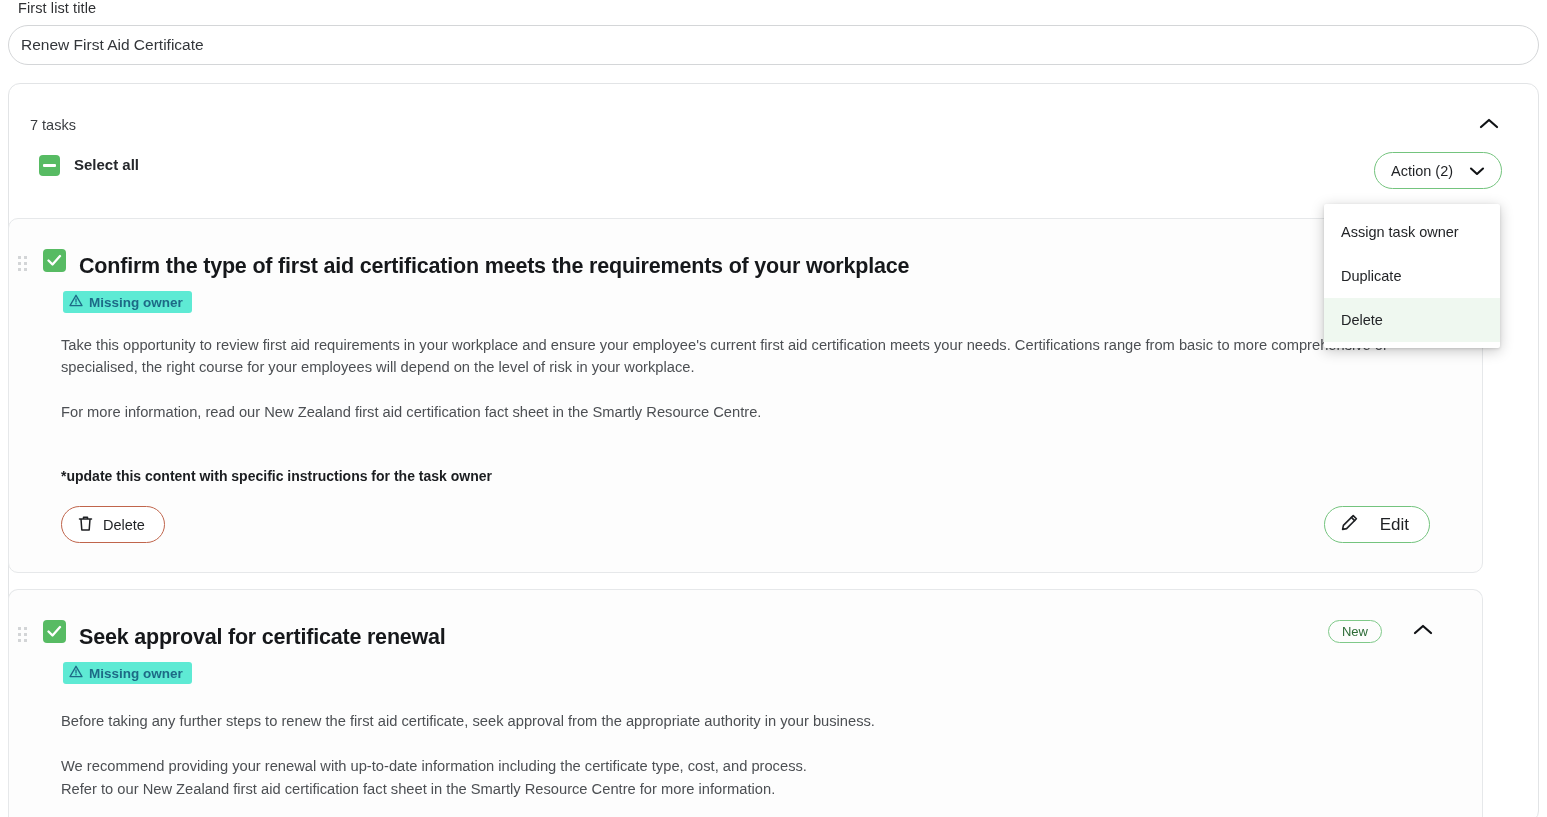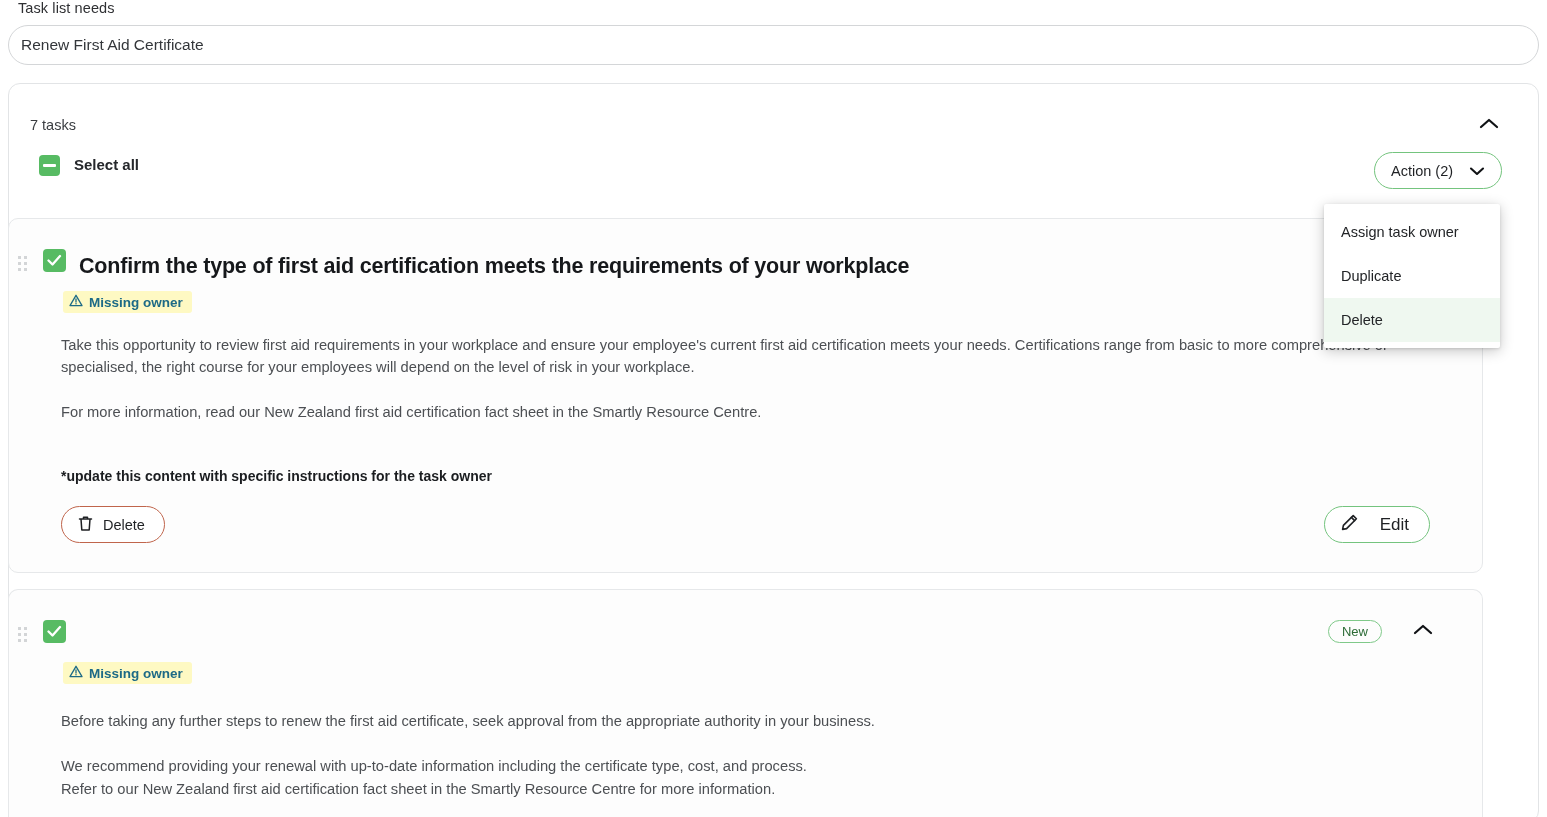--- a/index.html
+++ b/index.html
@@ -112,21 +112,21 @@
   .cb-checked svg { position:absolute; left:4px; top:5px; }
 
   .card-title {
     position:absolute; left:70px; top:35px; right:140px;
     font-size:21.5px; font-weight:bold; color:#16181b; letter-spacing:-.2px;
   }
 
   .missing-owner {
     position:absolute; left:54px; top:72px;
     display:inline-flex; align-items:center; gap:6px;
-    background:#fef9c3; color:#1d6a86;
+    background:#5eead4; color:#1d6a86;
     padding:3px 9px 3px 6px; border-radius:3px;
     font-size:13.5px; font-weight:bold;
   }
 
   .badge-new {
     position:absolute; right:100px; top:30px;
     border:1.2px solid #7fc989; border-radius:12px;
     padding:3px 13px; font-size:13px; color:#2c6b36;
   }
   .card-chevron {
@@ -155,21 +155,21 @@
     height:37px; padding:0 20px 0 16px;
     border:1.4px solid #74c47e; border-radius:19px; background:#fff;
     font-size:17px; color:#1f2124; cursor:pointer;
   }
 </style>
 </head>
 <body>
 
 <div class="page">
 
-  <div class="title-label">Task list needs</div>
+  <div class="title-label">First list title</div>
   <div class="title-input-wrap">
     <input class="title-input" type="text" value="Renew First Aid Certificate" style="">
   </div>
 
   <div class="panel">
 
     <div class="panel-head">
       <div class="tasks-count">7 tasks</div>
       <div class="collapse-chevron">
         <svg class="chev" width="22" height="14" viewBox="0 0 22 14">
@@ -259,20 +259,21 @@
           <i></i>
           <i></i>
           <i></i>
           <i></i>
       </div>
       <div class="cb-checked">
         <svg width="15" height="13" viewBox="0 0 15 13">
           <path d="M1.5 6.5 L5.5 10.5 L13 2" fill="none" stroke="#fff" stroke-width="2.3" stroke-linecap="round" stroke-linejoin="round"></path>
         </svg>
       </div>
+      <div class="card-title">Seek approval for certificate renewal</div>
 
       <div class="badge-new">New</div>
       <div class="card-chevron">
         <svg class="chev" width="22" height="14" viewBox="0 0 22 14">
           <path d="M3 10 L11 3 L19 10" fill="none" stroke="#101215" stroke-width="2.2" stroke-linecap="round" stroke-linejoin="round"></path>
         </svg>
       </div>
 
       <div class="missing-owner">
         <span>

